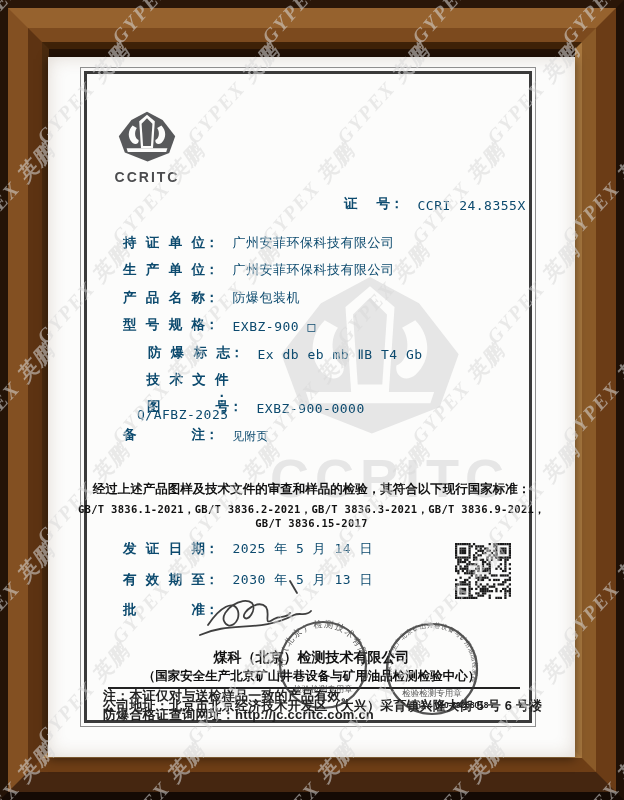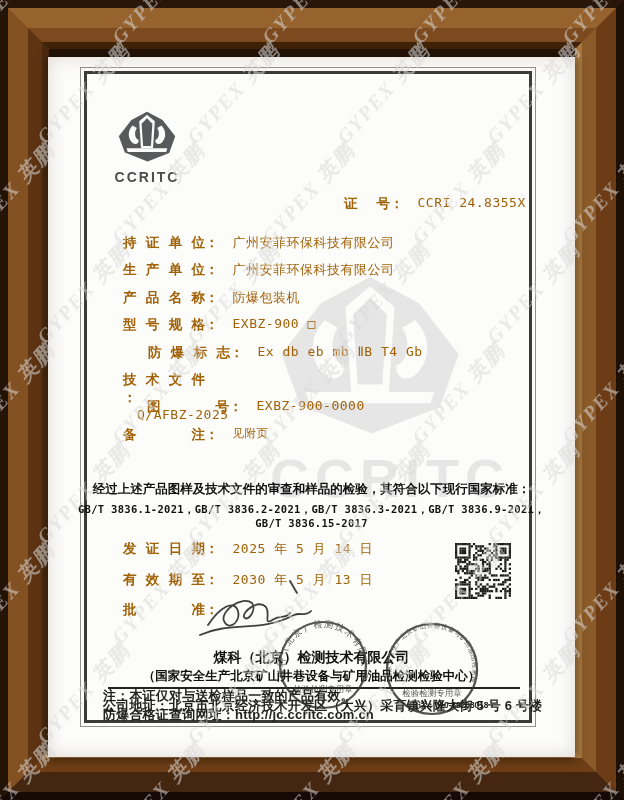--- a/index.html
+++ b/index.html
@@ -31,21 +31,21 @@
 
   
   .logo-block { position:absolute; left:56px; top:54px; width:86px; text-align:center; z-index:3; }
   .logo-block svg { width:60px; height:53px; }
   .logo-word { font-size:14px; font-weight:bold; letter-spacing:2px; color:#4b4c4e; margin-top:1px; }
   .cert-title { position:absolute; left:150px; top:60px; width:362px; text-align:center;
                 font-size:42px; font-weight:bold; letter-spacing:16px; text-indent:16px;
                 color:#111; z-index:3; font-family:"Liberation Sans", sans-serif; }
 
   
-  .row { position:absolute; display:flex; align-items:flex-start; z-index:3; color:#a16207; }
+  .row { position:absolute; display:flex; align-items:flex-end; z-index:3; color:#0c4a6e; }
   .lbl { display:inline-block; width:82px; text-align:justify; text-align-last:justify;
          font-weight:bold; font-size:13.5px; }
   .colon { font-weight:bold; font-size:13.5px; }
   .val { margin-left:14px; font-weight:normal; font-size:13px; letter-spacing:.5px; white-space:pre;
          font-family:"DejaVu Sans Mono","Liberation Sans",sans-serif; }
   .no-row .lbl { width:46px; }
 
   
   .standards { position:absolute; left:14px; right:14px; top:424px; text-align:center; z-index:3; color:#111; }
   .standards .intro { font-size:12.5px; font-weight:bold; margin-bottom:4px; }

